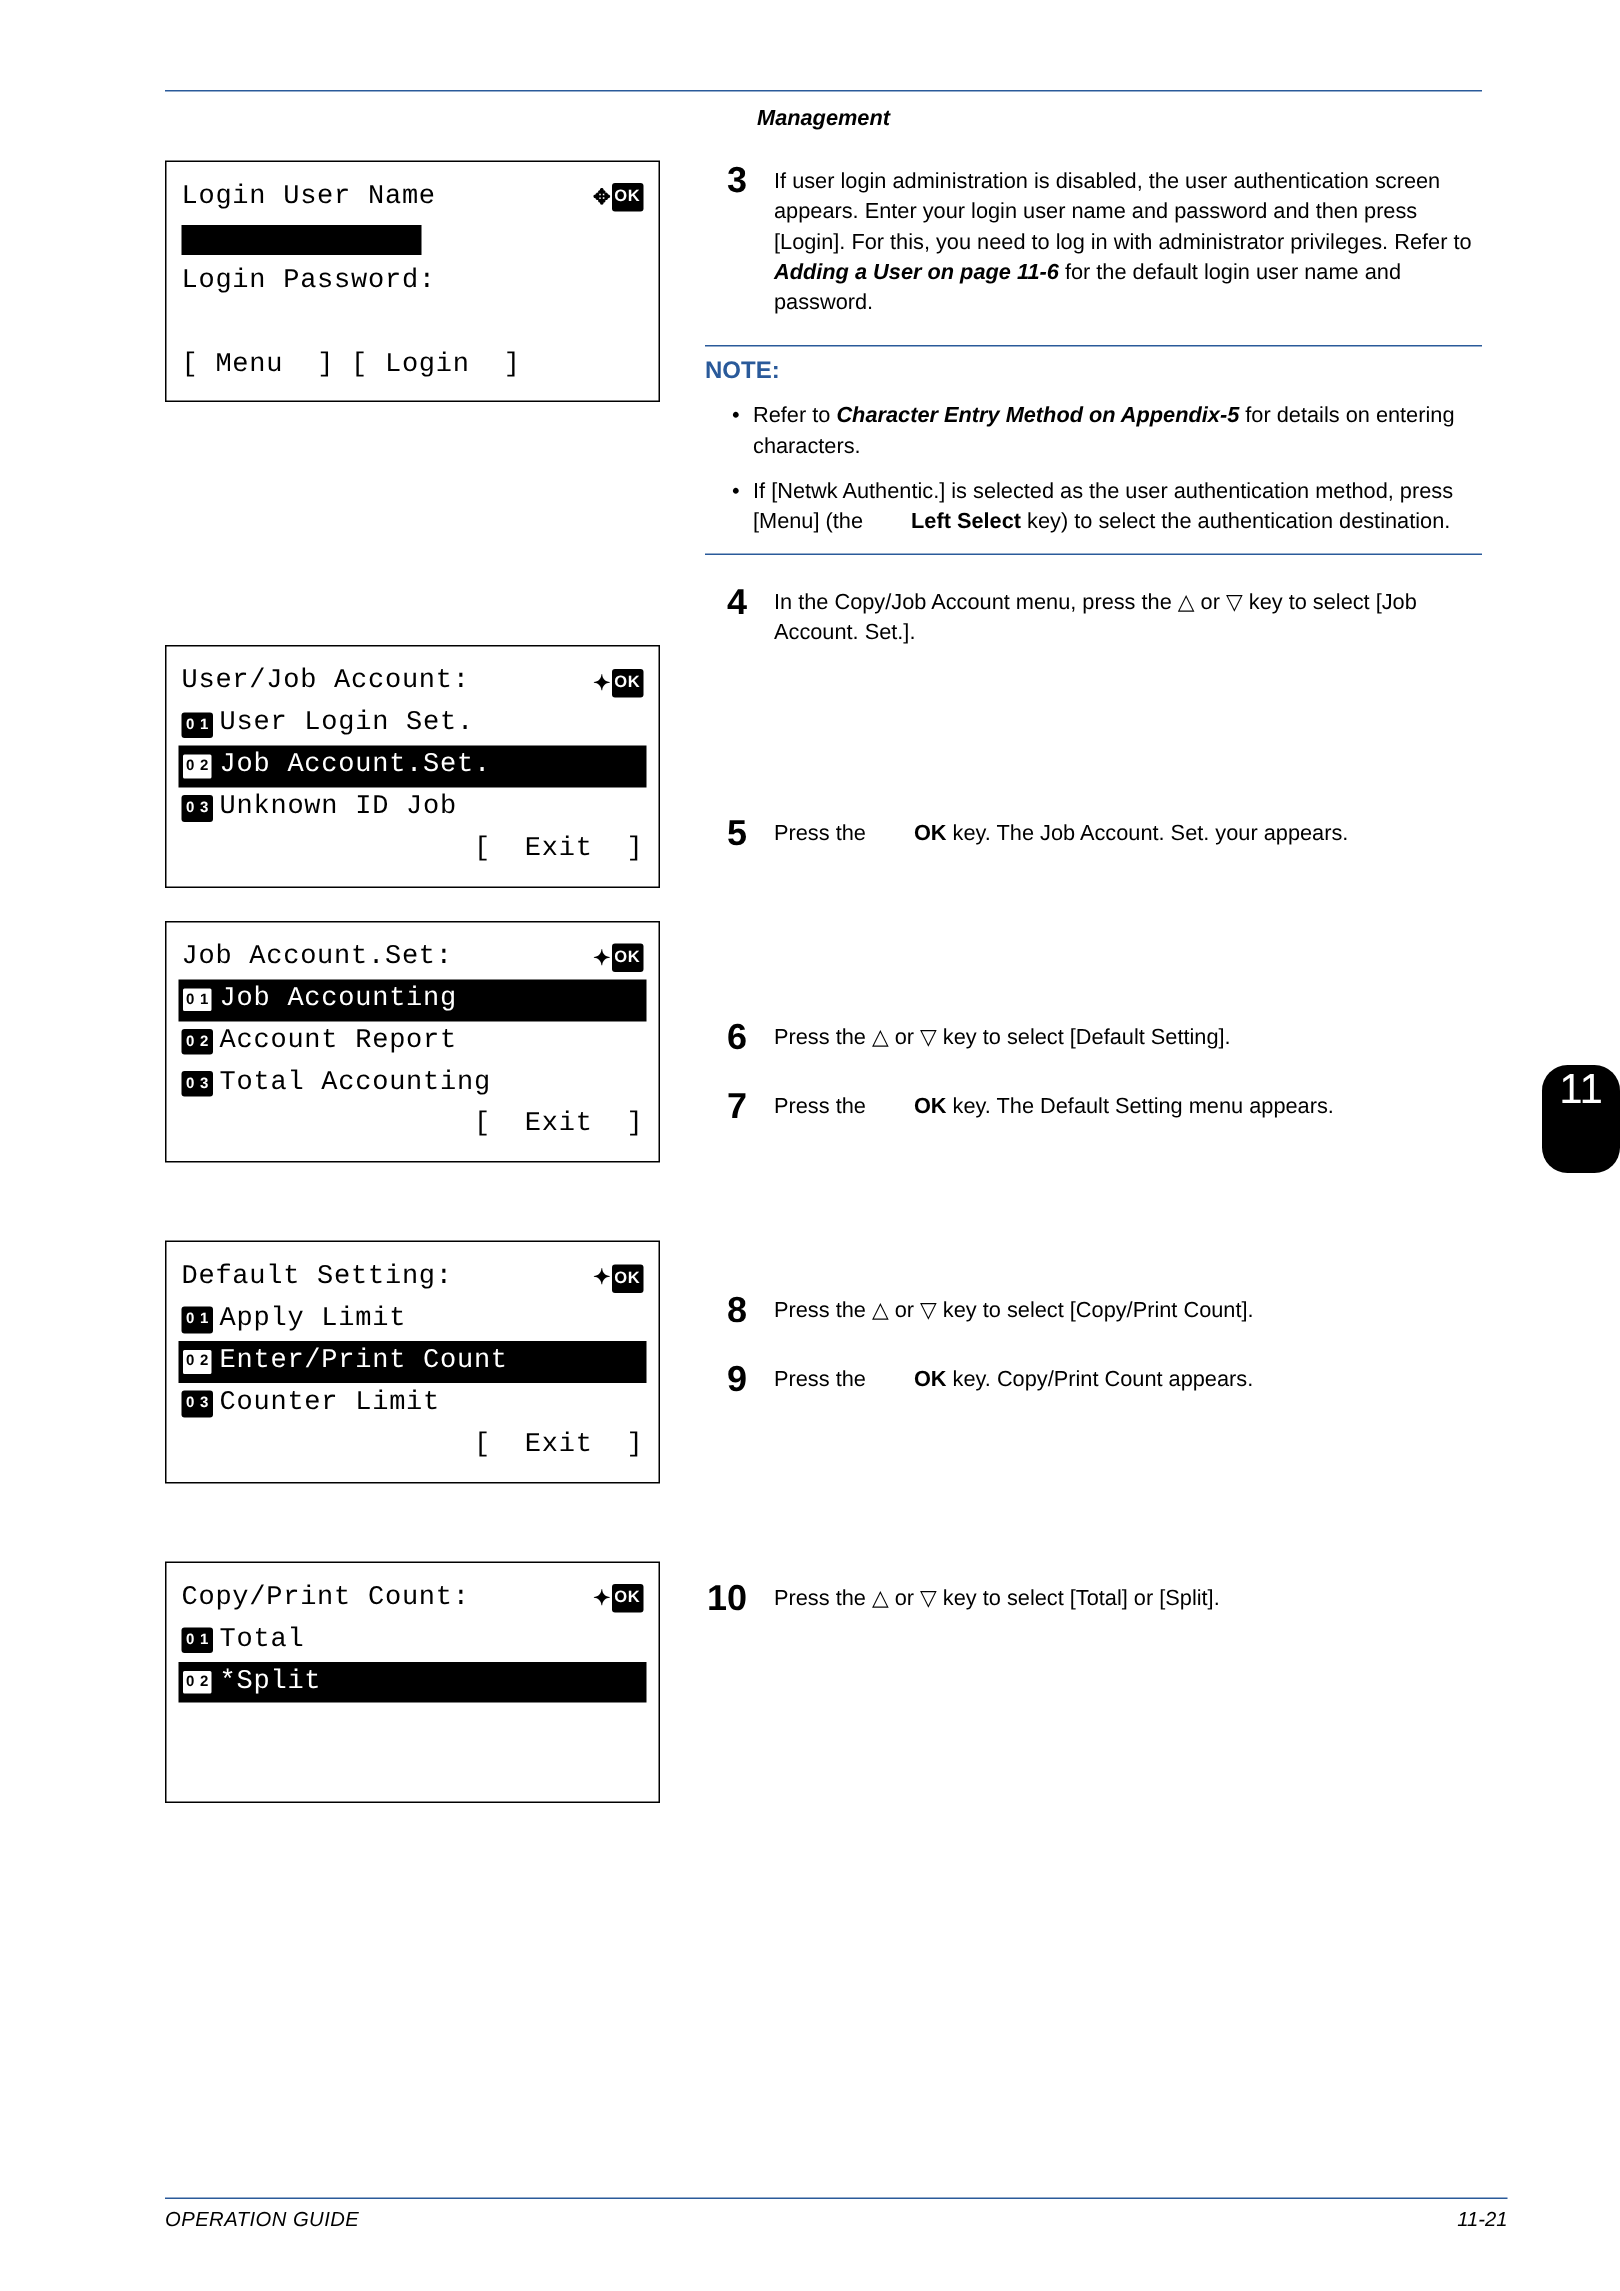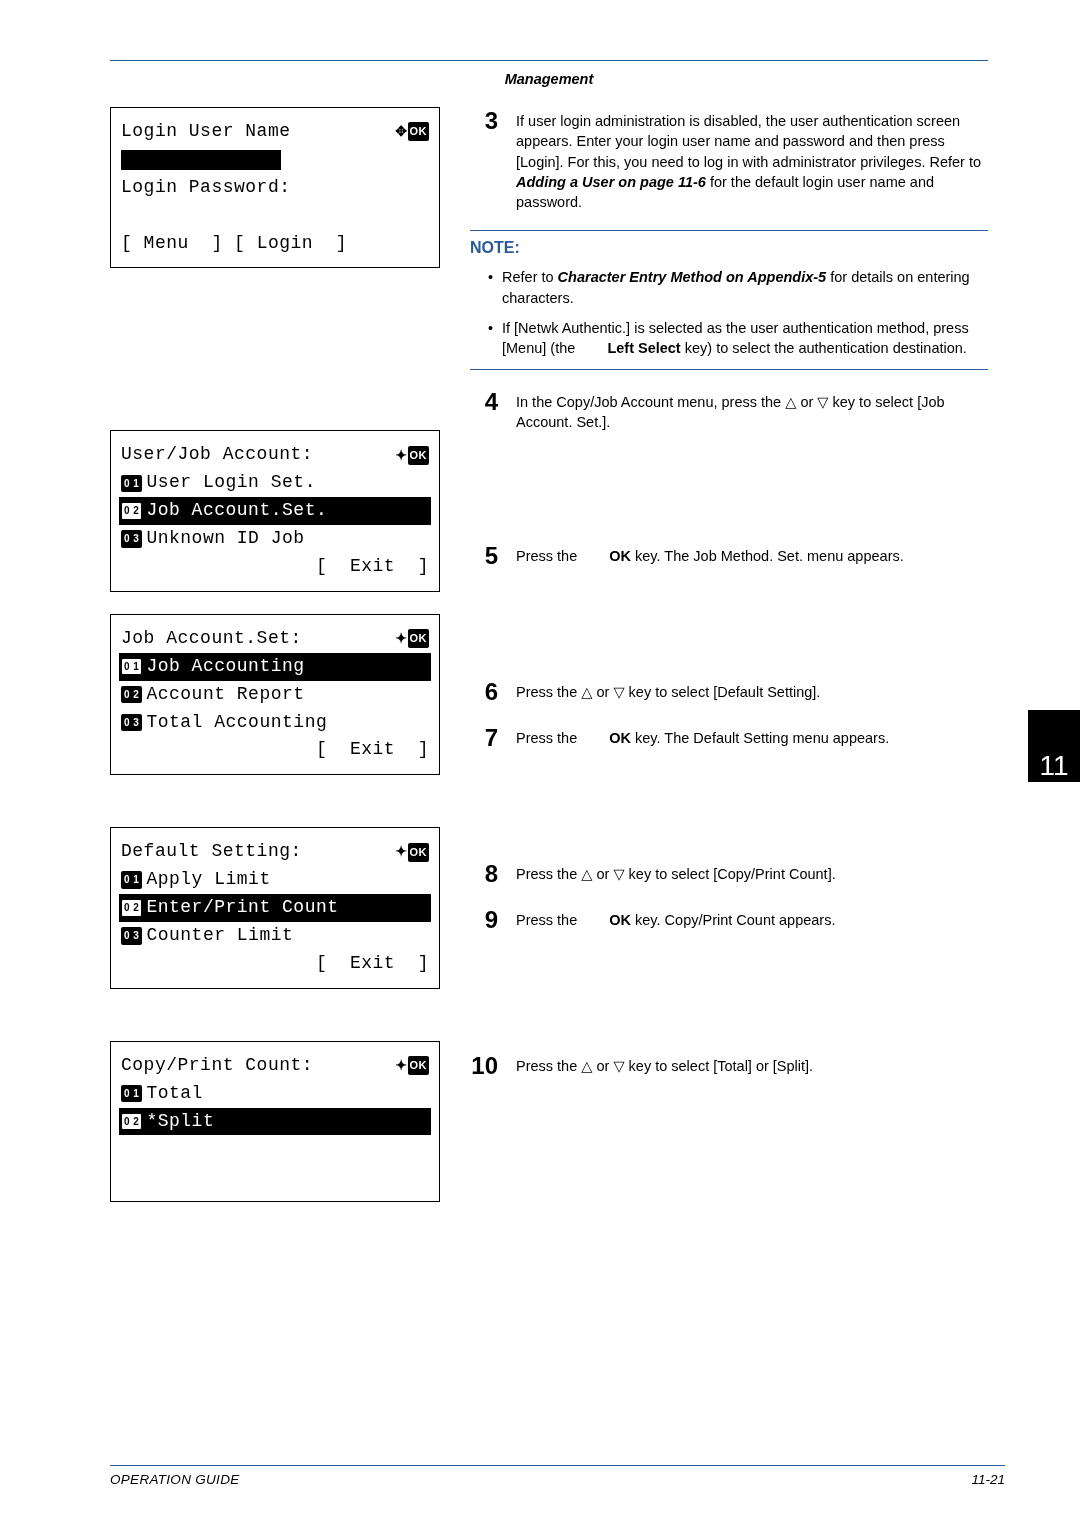--- a/index.html
+++ b/index.html
@@ -22,21 +22,21 @@
 .step-num { font-size: 24px; font-weight: bold; width: 28px; flex-shrink: 0; text-align: right; }
 .step-body { flex: 1; line-height: 1.4; padding-top: 4px; }
 .note-rule { border: none; border-top: 1px solid #2a5a9a; margin: 18px 0 8px; }
 .note-title { color: #2a5a9a; font-weight: bold; font-size: 16px; margin-bottom: 10px; }
 .note-list { margin-left: 18px; }
 .note-list li { margin-bottom: 10px; line-height: 1.4; list-style: none; position: relative; padding-left: 14px; }
 .note-list li::before { content: "•"; position: absolute; left: 0; }
 .note-bottom-rule { border: none; border-top: 1px solid #2a5a9a; margin: 10px 0 18px; }
 .bold { font-weight: bold; margin-left: 28px; }
 .ital { font-style: italic; font-weight: bold; margin-top: 47px; }
-.tab { position: absolute; right: 0; top: 710px; width: 52px; height: 72px; background: #000; color: #fff; display: flex; align-items: flex-end; justify-content: center; font-size: 28px; }
+.tab { position: absolute; right: 0; top: 710px; width: 52px; height: 72px; background: #000; color: #fff; display: flex; align-items: flex-start; justify-content: center; font-size: 28px; border-radius: 17px; }
 .footer { position: absolute; bottom: 40px; left: 110px; right: 75px; }
 .footer-rule { border: none; border-top: 1px solid #2a5a9a; margin-bottom: 6px; }
 .footer-row { display: flex; justify-content: space-between; font-style: italic; font-size: 13.5px; }
 .footer-left { letter-spacing: 0.3px; }
 .tri { font-family: Arial, sans-serif; }
 </style>
 </head>
 <body>
 
 <div class="page">
@@ -117,21 +117,21 @@
         <div class="step-body">
           <span>In the Copy/Job Account menu, press the </span><span class="tri">△</span><span> or </span><span class="tri">▽</span><span> key to select [Job Account. Set.].</span>
         </div>
       </div>
 
       <div style="height:92px"></div>
 
       <div class="step">
         <div class="step-num">5</div>
         <div class="step-body">
-          <span>Press the </span><span class="bold">OK</span><span> key. The Job Method. Set. menu appears.</span>
+          <span>Press the </span><span class="bold">OK</span><span> key. The Job Account. Set. your appears.</span>
         </div>
       </div>
 
       <div style="height:90px"></div>
 
       <div class="step">
         <div class="step-num">6</div>
         <div class="step-body">
           <span>Press the </span><span class="tri">△</span><span> or </span><span class="tri">▽</span><span> key to select [Default Setting].</span>
         </div>

